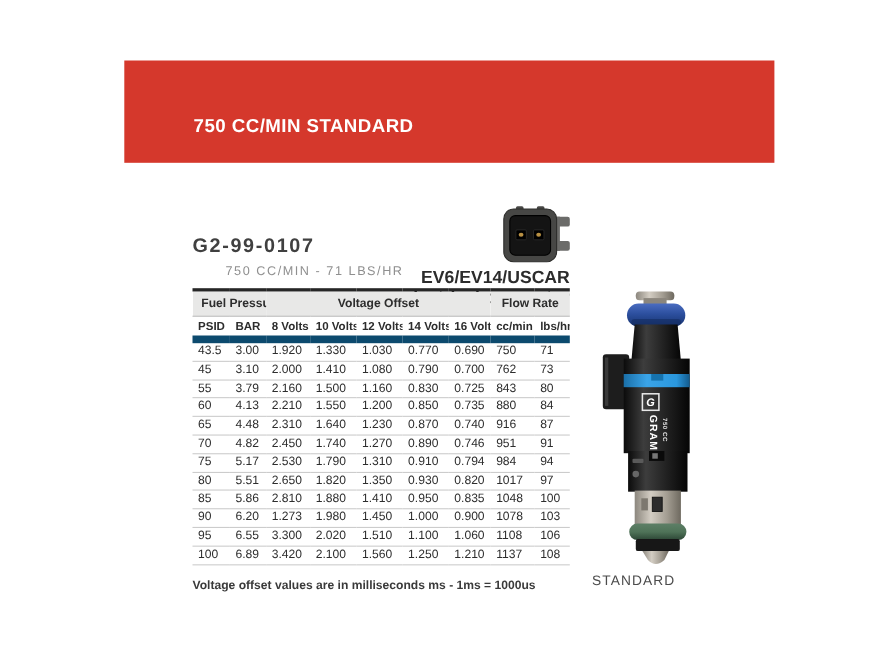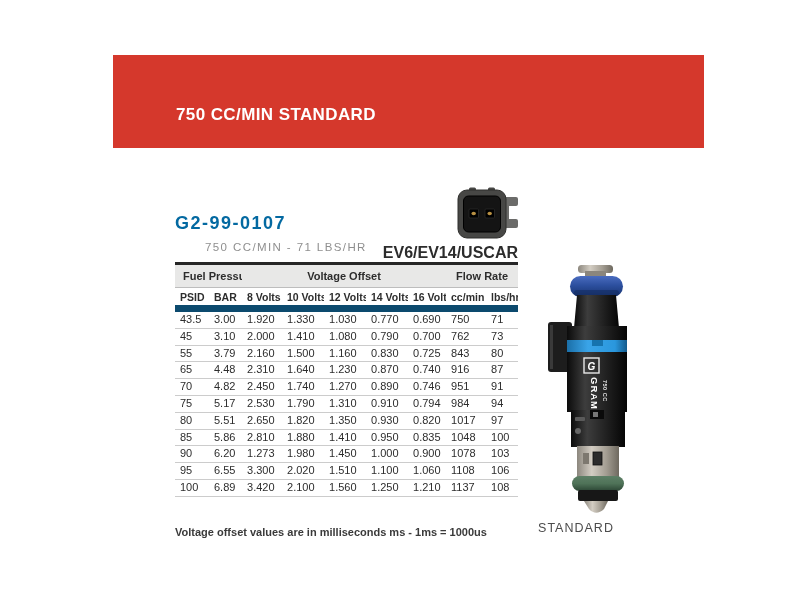--- a/index.html
+++ b/index.html
@@ -28,21 +28,21 @@
     letter-spacing: 0.4px;
   }
 
   
   .part-number {
     position: absolute;
     left: 175px; top: 213px;
     font-size: 18px;
     font-weight: bold;
     letter-spacing: 1.5px;
-    color: #0369a1;
+    color: #404040;
   }
   .part-subtitle {
     position: absolute;
     left: 175px; top: 241px;
     font-size: 11.5px;
     letter-spacing: 1.4px;
     color: #8f8f8f;
     margin-left: 30px;
   }
 
@@ -211,20 +211,31 @@
           <td>3.79</td>
           <td>2.160</td>
           <td>1.500</td>
           <td>1.160</td>
           <td>0.830</td>
           <td>0.725</td>
           <td>843</td>
           <td>80</td>
         </tr>
         <tr>
+          <td>60</td>
+          <td>4.13</td>
+          <td>2.210</td>
+          <td>1.550</td>
+          <td>1.200</td>
+          <td>0.850</td>
+          <td>0.735</td>
+          <td>880</td>
+          <td>84</td>
+        </tr>
+        <tr>
           <td>65</td>
           <td>4.48</td>
           <td>2.310</td>
           <td>1.640</td>
           <td>1.230</td>
           <td>0.870</td>
           <td>0.740</td>
           <td>916</td>
           <td>87</td>
         </tr>

